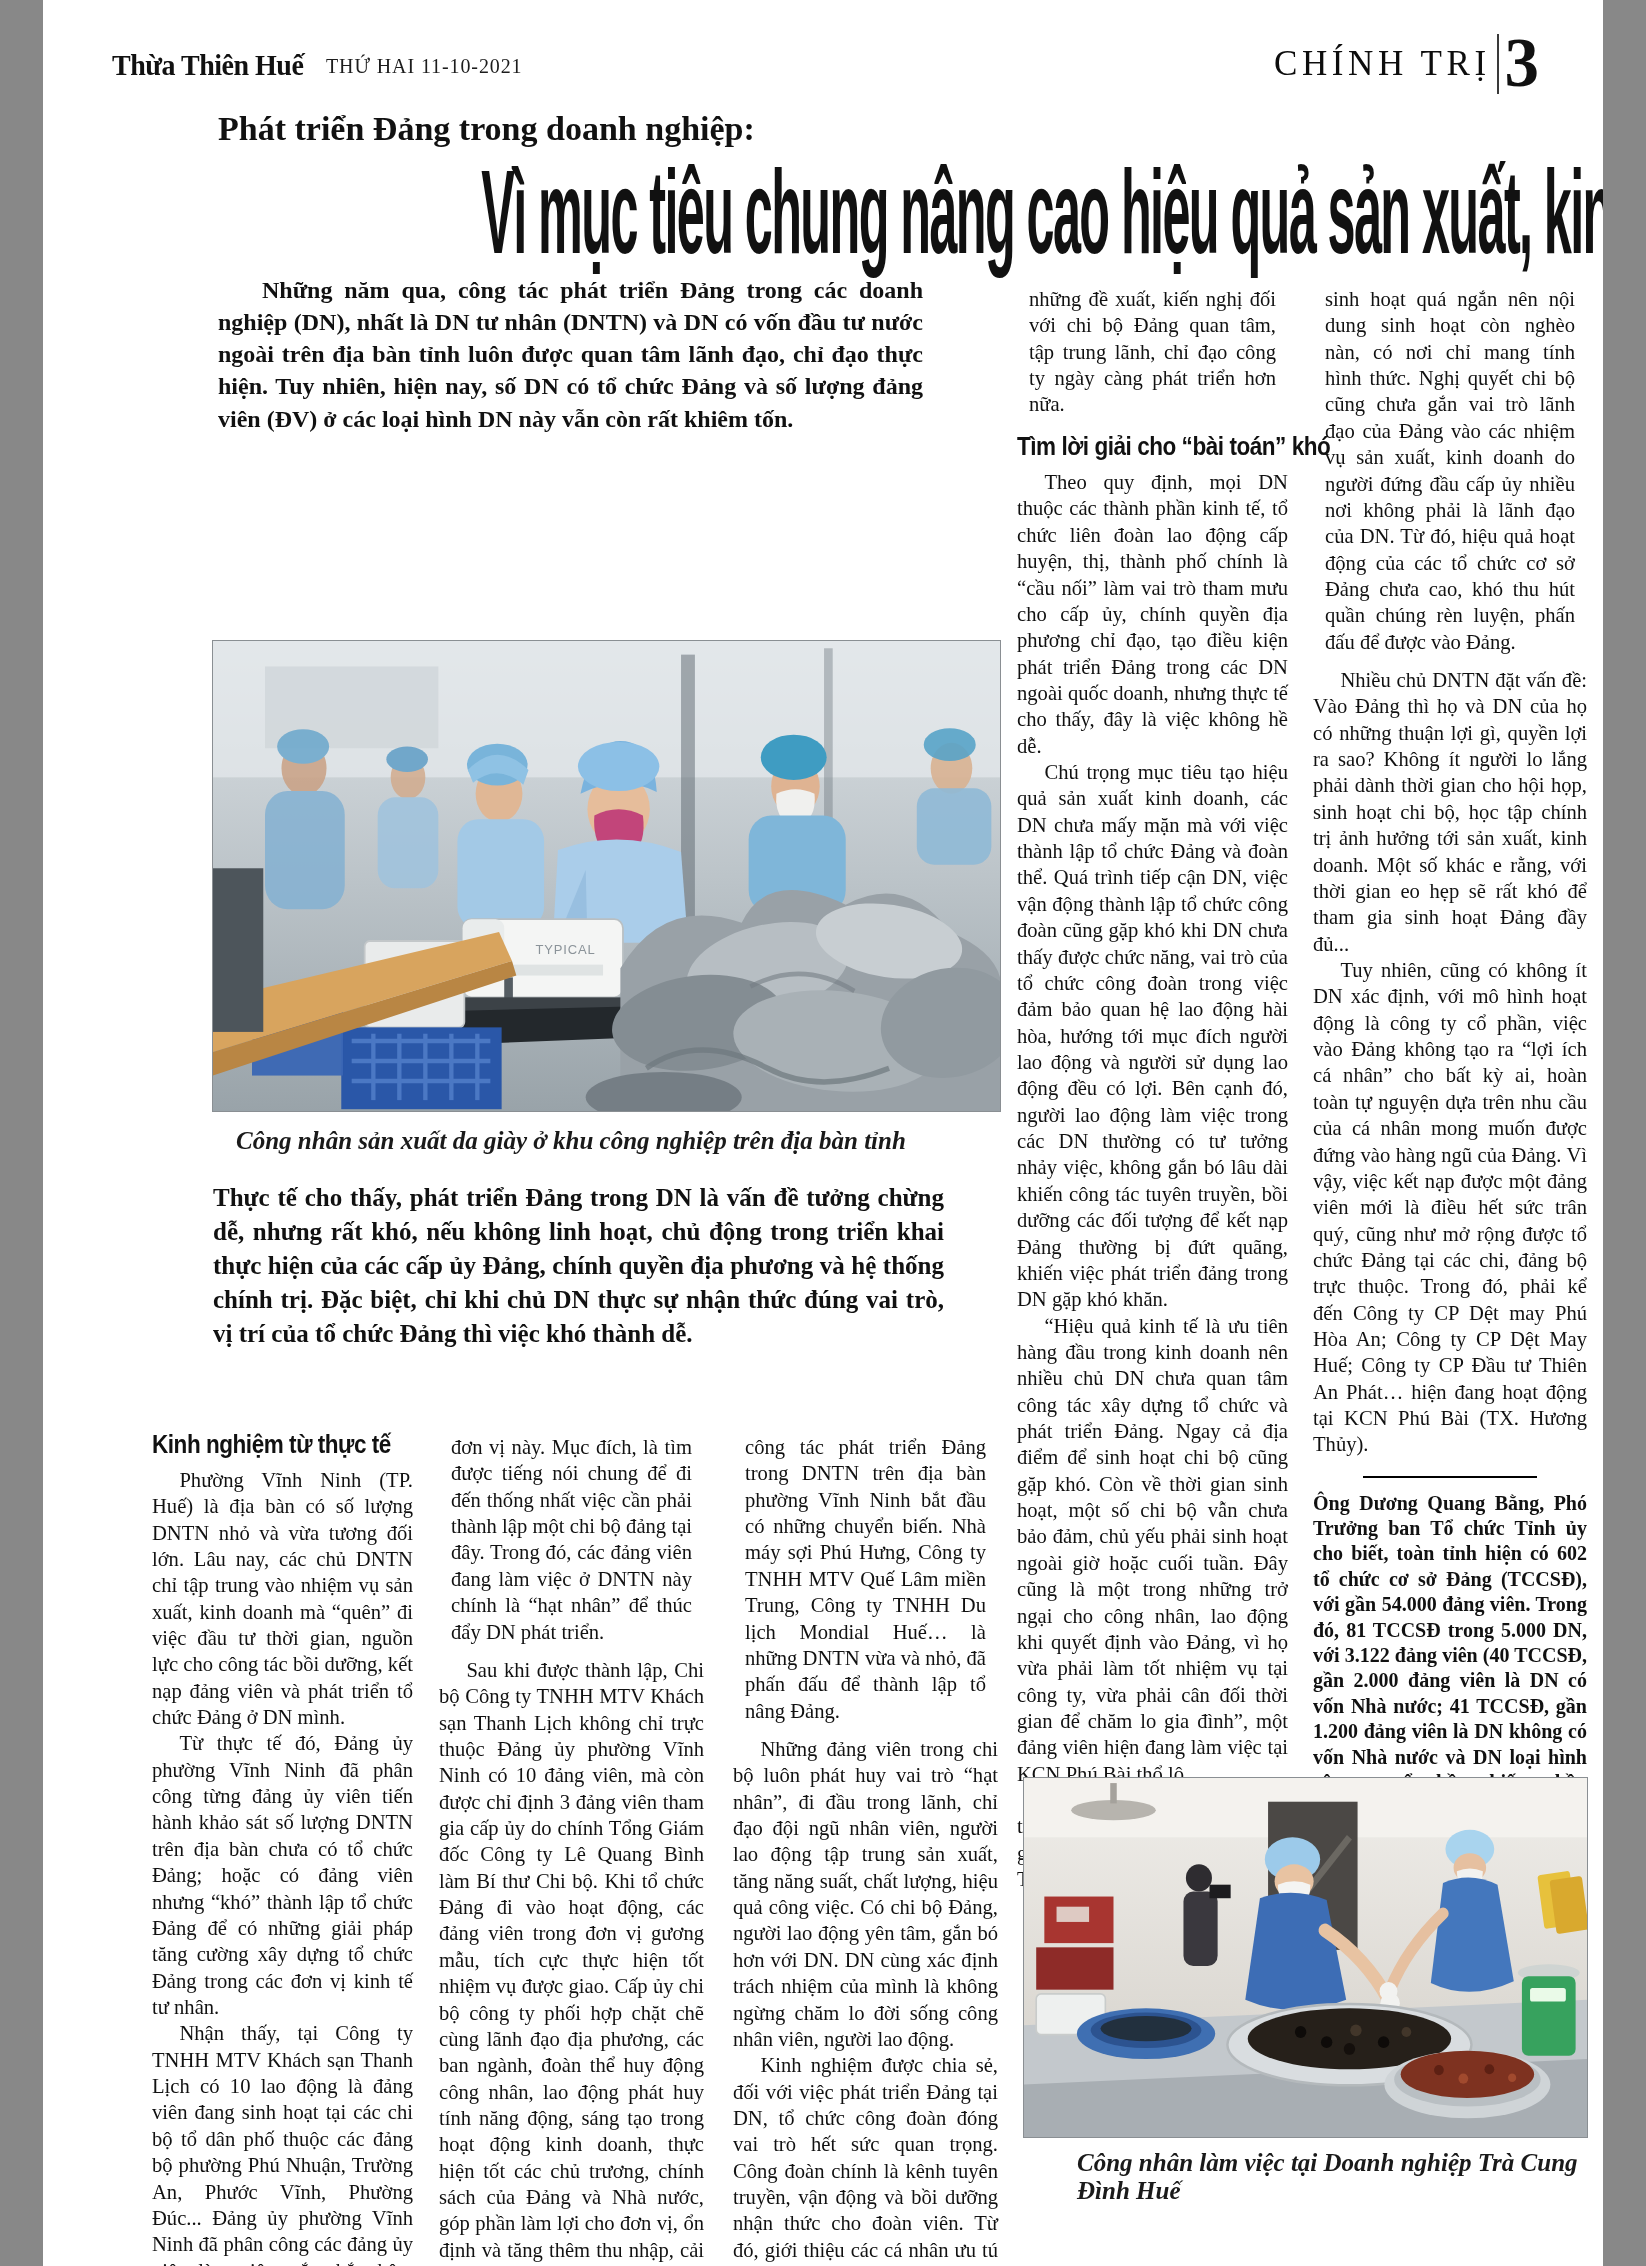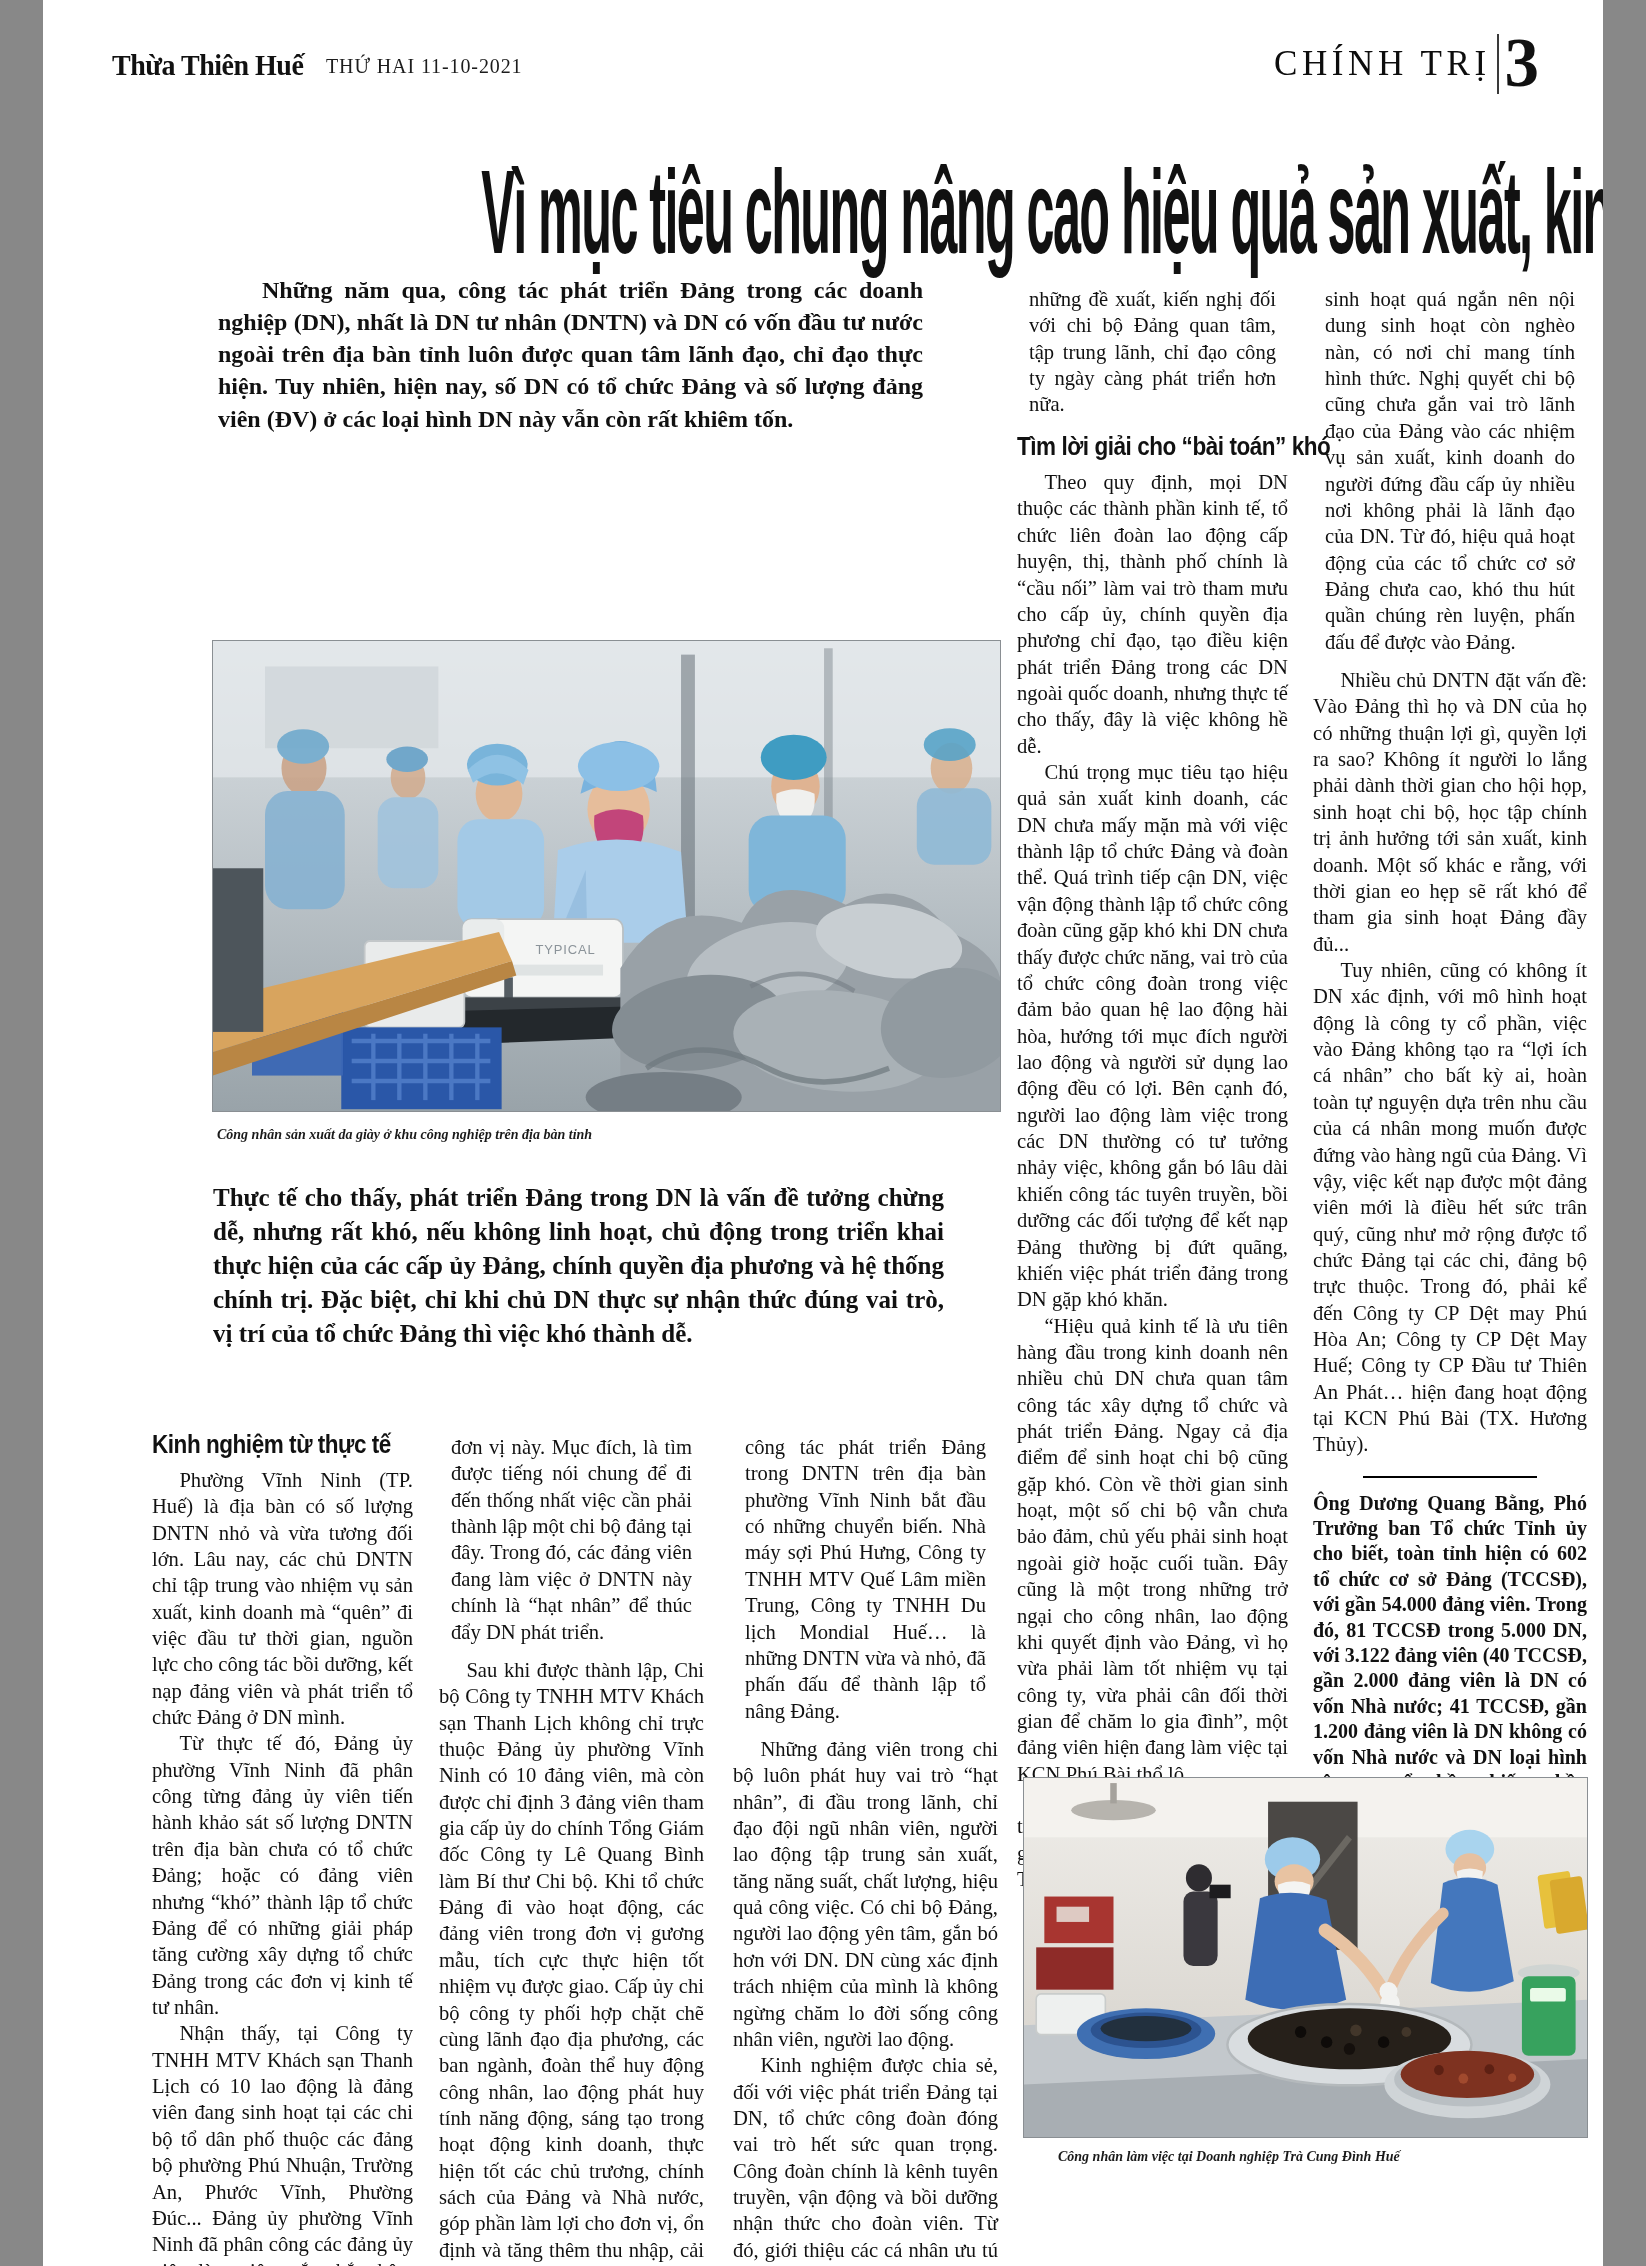--- a/index.html
+++ b/index.html
@@ -28,21 +28,21 @@
   .lead{left:175px;top:274px;width:705px;font-weight:bold;font-size:24px;line-height:1.34;text-align:justify;text-indent:44px;}
   .series-row{left:175px;top:440px;white-space:nowrap;}
   .series-label{display:inline-block;vertical-align:top;margin-top:24px;font-weight:bold;font-size:40px;}
   .series-title{display:inline-block;vertical-align:top;margin-left:12.8px;
     font-family:"Liberation Sans",sans-serif;font-weight:bold;font-size:90px;
     letter-spacing:-2.7px;transform:scale(0.78,1.26);transform-origin:left top;line-height:1.05;}
   
   .photo1{left:169px;top:640px;width:789px;height:472px;}
   .photo2{left:980px;top:1777px;width:565px;height:361px;}
   .photo-frame{display:block;border:0.9px solid #8a8f93;box-sizing:border-box;}
-  .caption{font-style:italic;font-weight:bold;font-size:14px;color:#1a1a1a;}
+  .caption{font-style:italic;font-weight:bold;font-size:25px;color:#1a1a1a;margin-left:19px;}
   .caption1{left:174px;top:1127px;width:786px;}
   .caption2{left:1015px;top:2149px;width:559px;}
   .standfirst{left:170px;top:1181px;width:731px;font-weight:bold;font-size:25px;line-height:1.36;text-align:justify;}
   
   .col{font-size:20.6px;line-height:1.28;text-align:justify;}
   .colA{left:109px;top:1422px;width:261px;}
   .colB{left:396px;top:1422px;width:265px;}
   .colC{left:690px;top:1422px;width:265px;}
   .col3{left:974px;top:274px;width:271px;}
   .col4{left:1270px;top:274px;width:274px;}
@@ -65,20 +65,21 @@
 <div class="page">
 
   <div class="abs logo">Thừa Thiên Huế</div>
   <div class="abs issue-date">THỨ HAI 11-10-2021</div>
   <div class="abs section-group">
     <span class="section-name">CHÍNH TRỊ</span>
     <span class="section-divider"></span>
     <span class="page-number">3</span>
   </div>
 
+  <div class="abs kicker">Phát triển Đảng trong doanh nghiệp:</div>
   <div class="abs headline-wrap">
     <span class="headline-txt">Vì mục tiêu chung nâng cao hiệu quả sản xuất, kinh doanh</span>
   </div>
   <div class="abs lead">Những năm qua, công tác phát triển Đảng trong các doanh nghiệp (DN), nhất là DN tư nhân (DNTN) và DN có vốn đầu tư nước ngoài trên địa bàn tỉnh luôn được quan tâm lãnh đạo, chỉ đạo thực hiện. Tuy nhiên, hiện nay, số DN có tổ chức Đảng và số lượng đảng viên (ĐV) ở các loại hình DN này vẫn còn rất khiêm tốn.</div>
 
   <div class="abs photo1">
     <svg class="photo-frame" width="789" height="472" viewBox="0 0 908 517" preserveAspectRatio="none">
       <defs>
         <linearGradient id="pbg" x1="0" y1="0" x2="0" y2="1">
           <stop offset="0" stop-color="#dde2e5"></stop>

